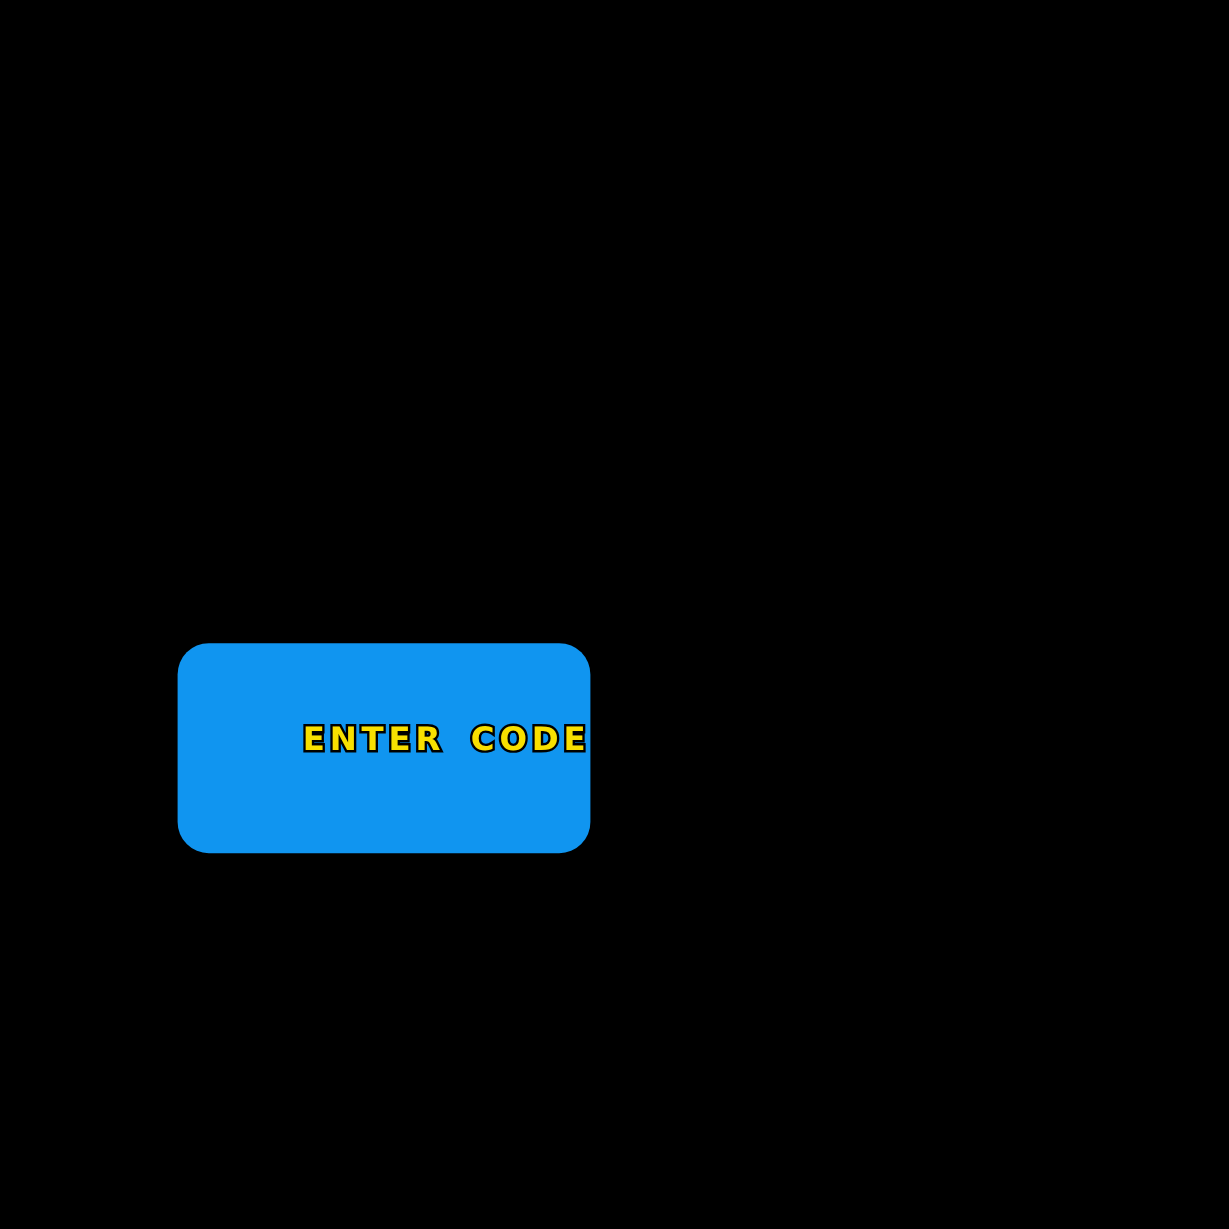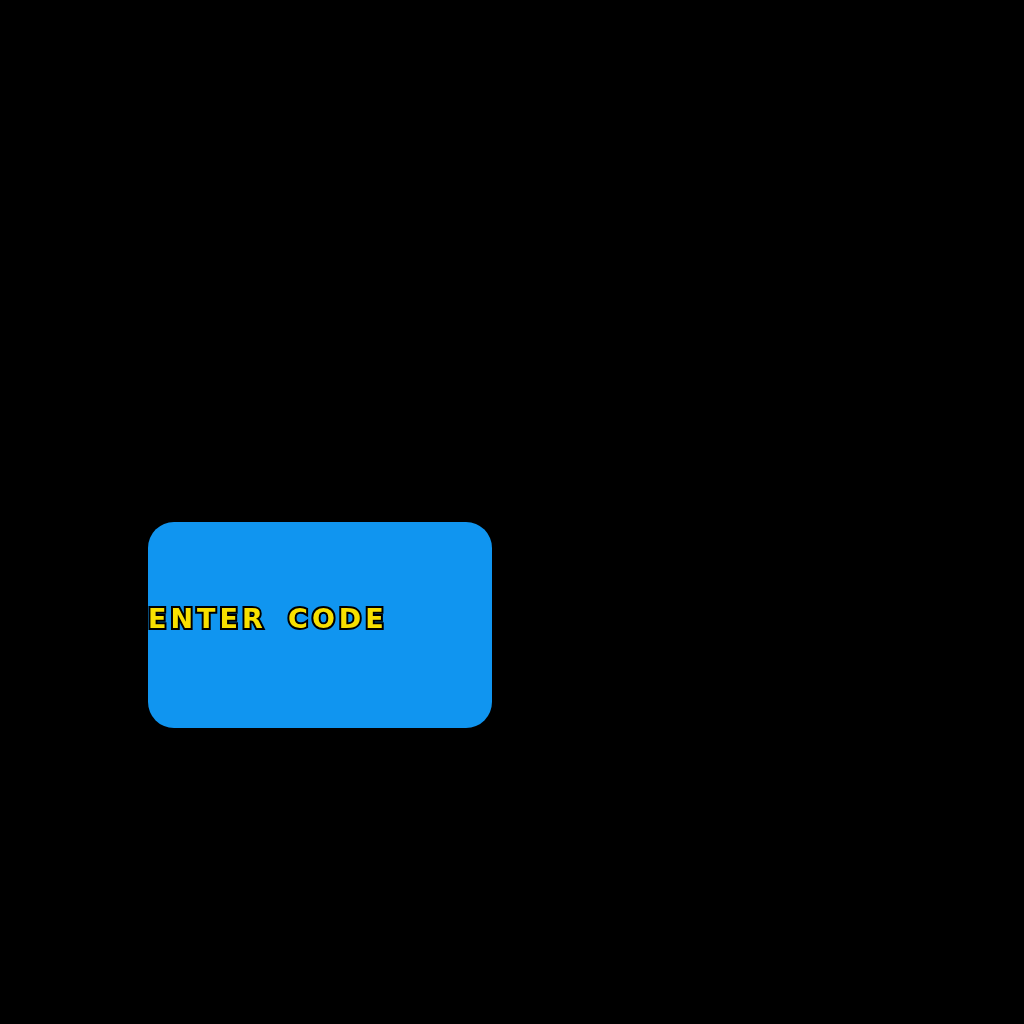--- a/index.html
+++ b/index.html
@@ -14,29 +14,29 @@
     overflow: hidden;
     font-family: "Liberation Sans", sans-serif;
   }
   .stage {
     position: absolute;
     inset: 0;
   }
   .enter-code-button {
     position: absolute;
     left: 148px;
-    top: 522px;
+    top: 536px;
     width: 344px;
-    height: 206px;
+    height: 175px;
     background: #1095f0;
     border: none;
     border-radius: 26px;
     display: flex;
     align-items: center;
-    justify-content: flex-start;
+    justify-content: flex-end;
     cursor: pointer;
     padding: 0;
   }
   .enter-code-label {
     position: relative;
     top: -7px;
     font-family: "DejaVu Sans", "Liberation Sans", sans-serif;
     font-weight: 800;
     font-size: 27px;
     letter-spacing: 4px;

